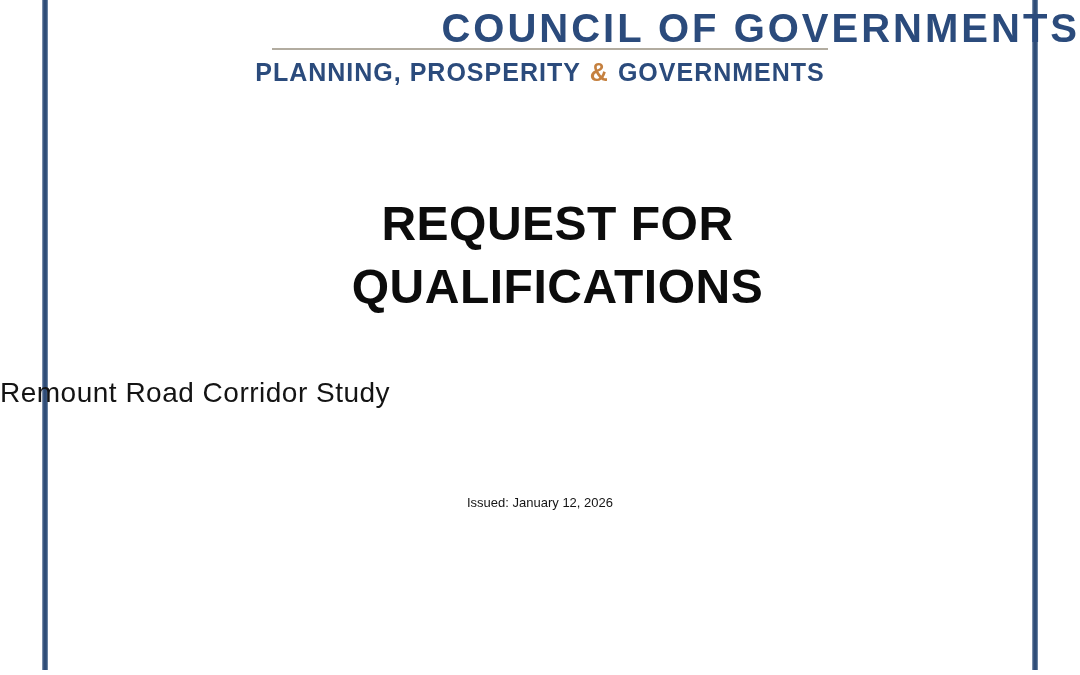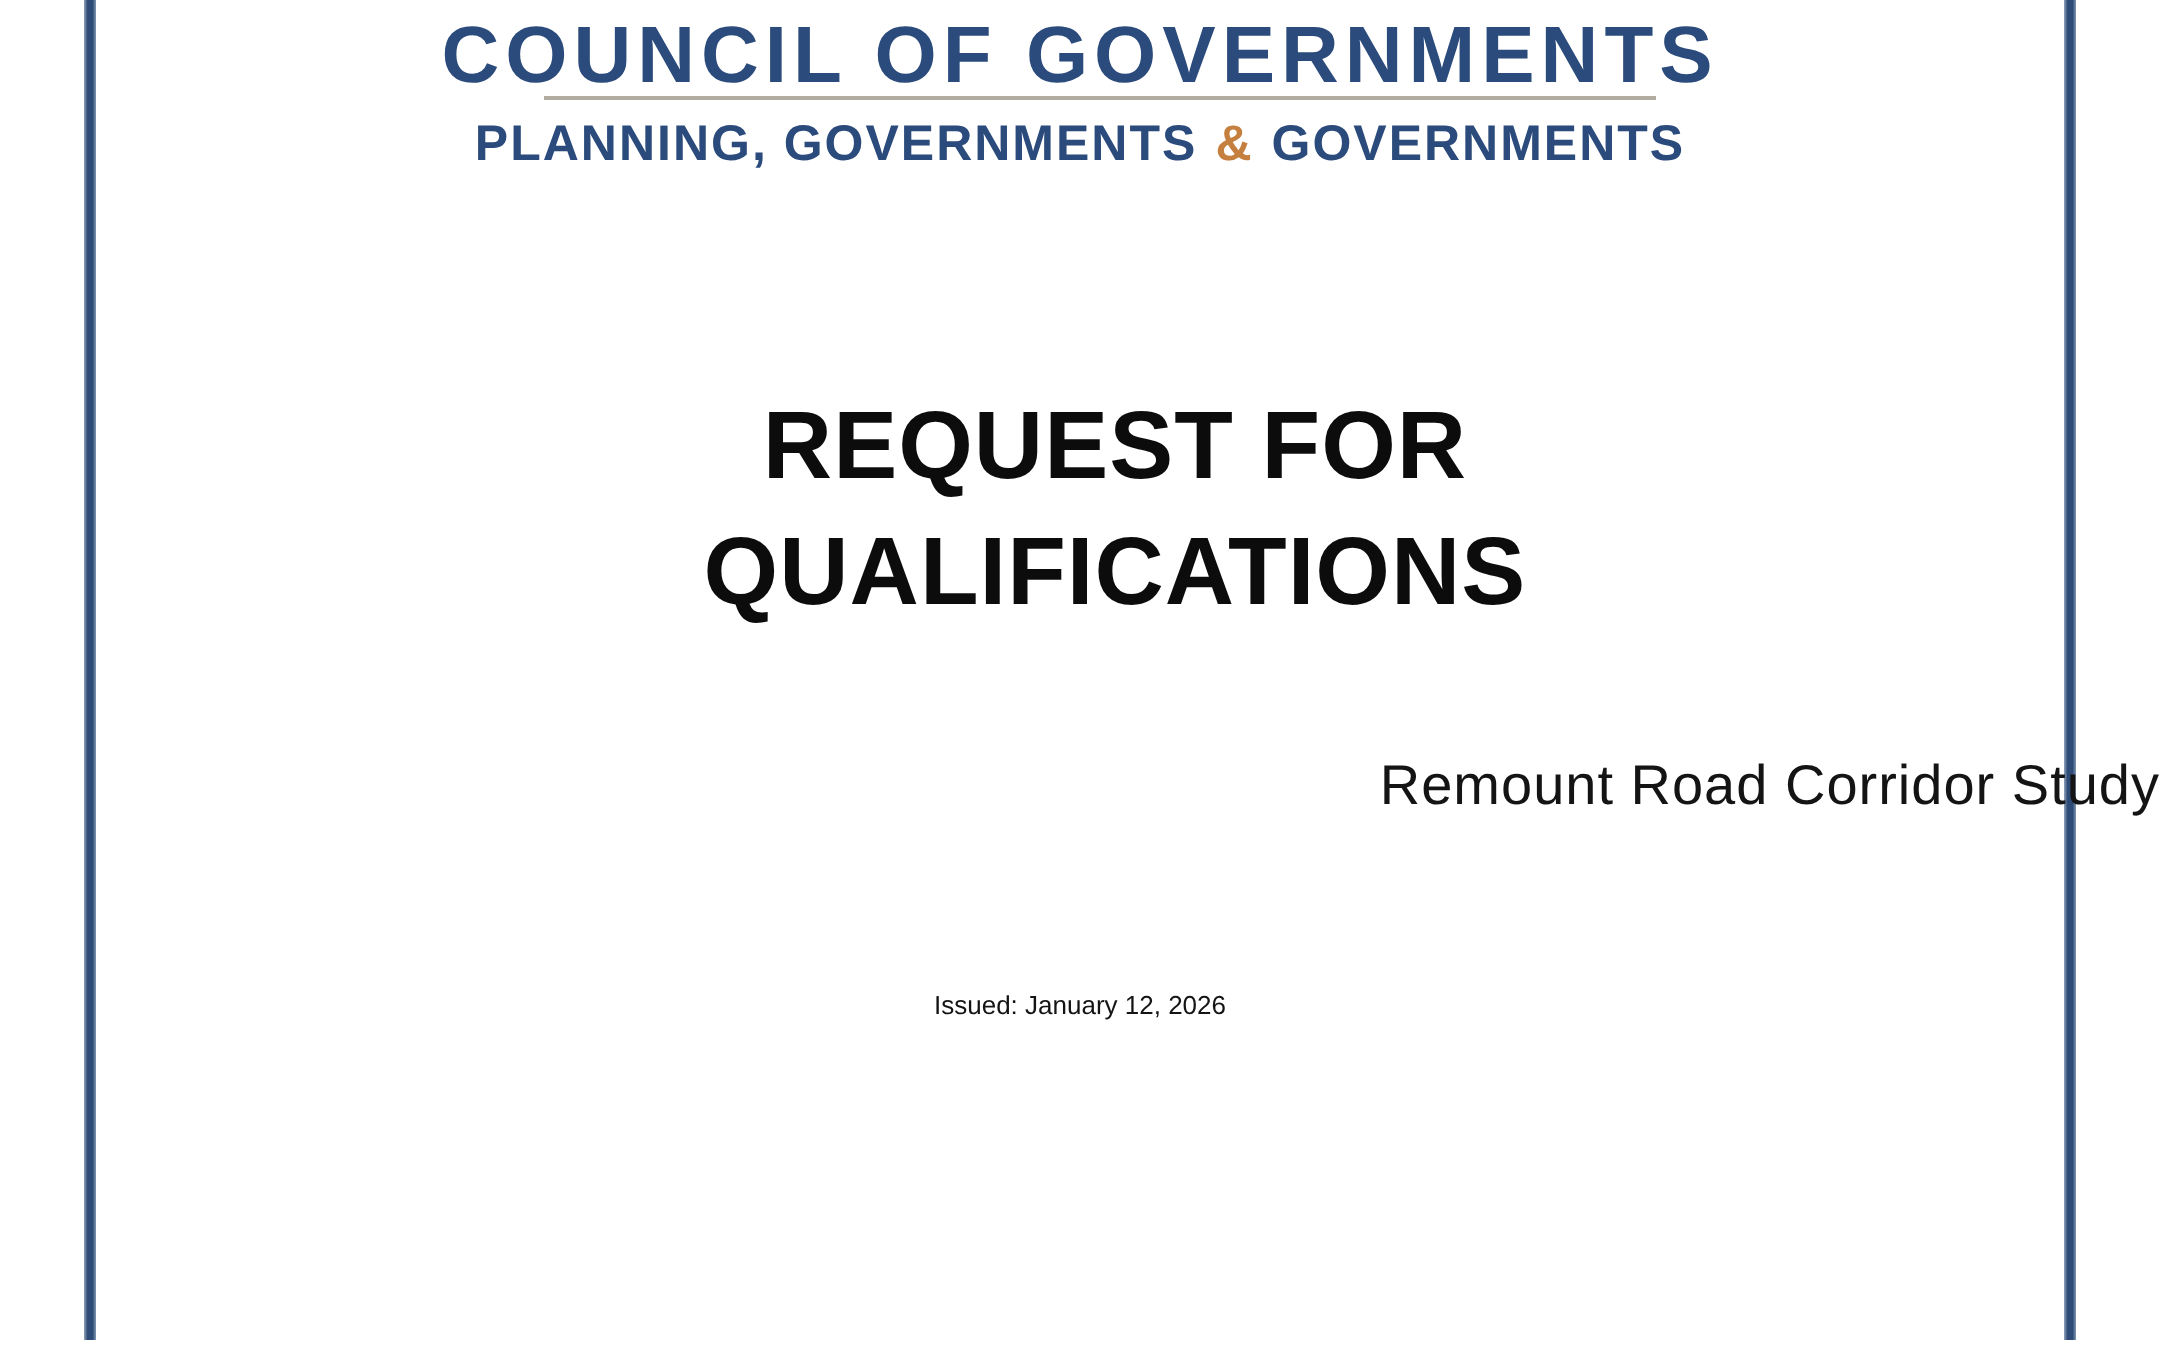--- a/index.html
+++ b/index.html
@@ -25,21 +25,21 @@
   }
   .border-bar.left  { left: 42px; }
   .border-bar.right { left: 1032px; }
 
   
   .logo-title {
     position: absolute;
     top: 6px;
     left: 0;
     width: 100%;
-    text-align: center;
+    text-align: right;
     font-size: 40px;
     line-height: 44px;
     font-weight: 700;
     letter-spacing: 3px;
     color: #2b4b7c;
     white-space: nowrap;
   }
   .logo-rule {
     position: absolute;
     top: 48px;
@@ -82,21 +82,21 @@
   }
   .doc-title .line { display: block; padding-left: 35px; }
 
   
   .doc-subtitle {
     position: absolute;
     top: 374px;
     left: 0;
     width: 100%;
     margin: 0;
-    text-align: right;
+    text-align: left;
     font-size: 28px;
     line-height: 38px;
     font-weight: 400;
     letter-spacing: 0.5px;
     color: #141414;
   }
 
   
   .dates {
     position: absolute;
@@ -115,21 +115,21 @@
 
 <div class="page">
 
   <div class="border-bar left"></div>
   <div class="border-bar right"></div>
 
   <header>
     <div class="logo-title">COUNCIL OF GOVERNMENTS</div>
     <div class="logo-rule"></div>
     <div class="logo-tagline">
-      <span>PLANNING, GOVERNMENTS</span><span class="amp">&amp;</span><span>GOVERNMENTS</span>
+      <span>PLANNING, PROSPERITY</span><span class="amp">&amp;</span><span>GOVERNMENTS</span>
     </div>
   </header>
 
   <main>
     <h1 class="doc-title">
       <span class="line">REQUEST FOR</span>
       <span class="line">QUALIFICATIONS</span>
     </h1>
 
     <h2 class="doc-subtitle">Remount Road Corridor Study</h2>

